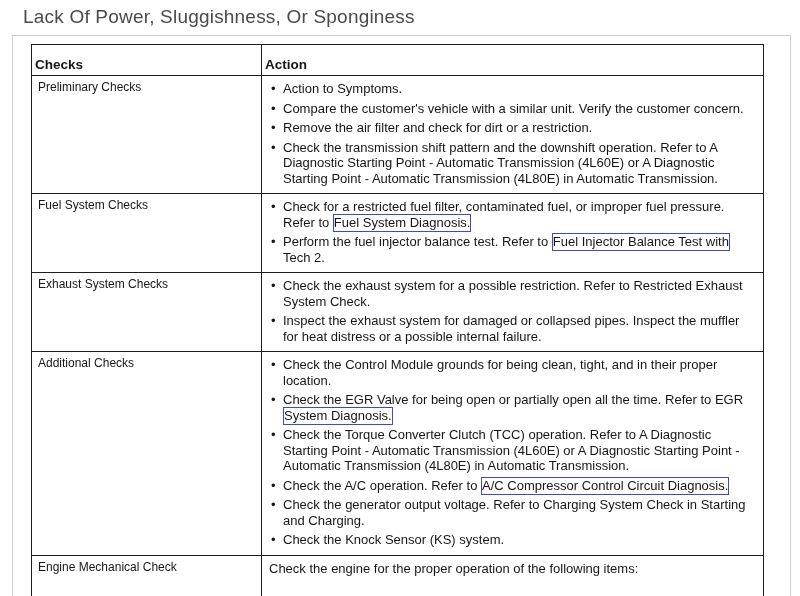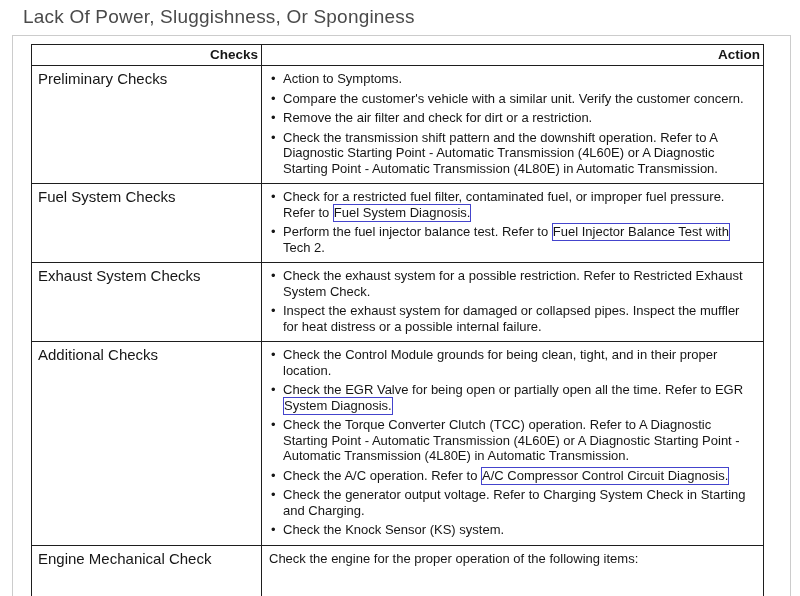--- a/index.html
+++ b/index.html
@@ -37,32 +37,32 @@
     width: 733px;
     table-layout: fixed;
     font-size: 13px;
     color: var(--text);
   }
   col.c1 { width: 230px; }
   th, td { border: 1.5px solid var(--tborder); }
   th {
     font-size: 13.5px;
     font-weight: 700;
-    text-align: right;
-    padding: 2px 3px 3px;
+    text-align: left;
+    padding: 12px 3px 3px;
   }
   td.def {
     padding: 2px 5px 3px;
     font-size: 13.5px;
     line-height: 16px;
   }
   td.check {
     vertical-align: top;
     padding: 4px 6px;
-    font-size: 15px;
+    font-size: 12px;
   }
   td.action {
     vertical-align: top;
     padding: 2px 8px 3px 6px;
     line-height: 15.5px;
   }
   tbody tr.r-preliminary { height: 101px; }
   tbody tr.r-fuel        { height: 65px; }
   tbody tr.r-exhaust     { height: 66px; }
   tbody tr.r-additional  { height: 180px; }

